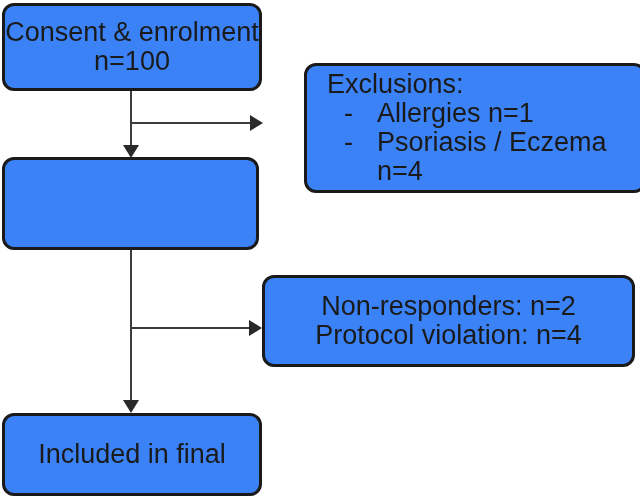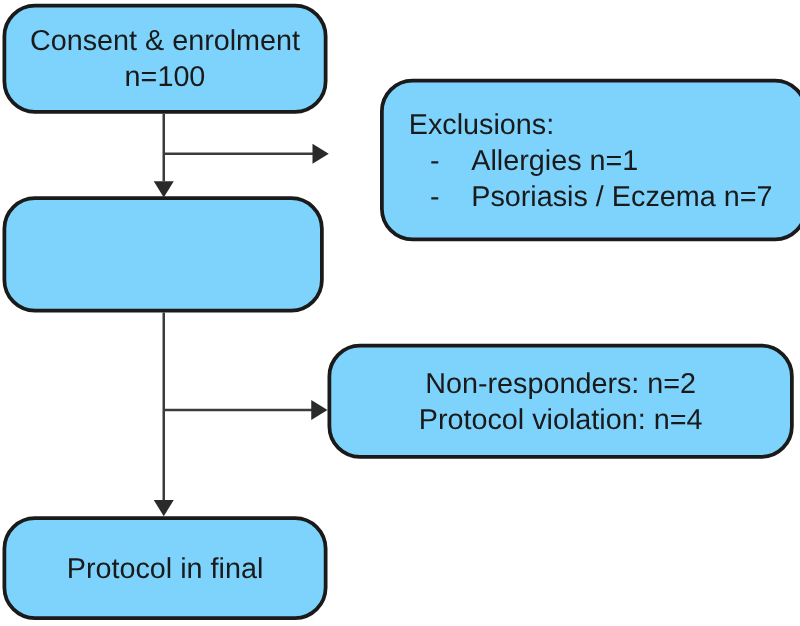--- a/index.html
+++ b/index.html
@@ -9,23 +9,23 @@
     height: 501px;
     background: #ffffff;
     font-family: "Liberation Sans", sans-serif;
     color: #1a1a1a;
     overflow: hidden;
   }
   .box {
     position: absolute;
     box-sizing: border-box;
     border: 3px solid #1a1a1a;
-    border-radius: 26px;
-    background: #7dd3fc;
-    font-size: 23px;
+    border-radius: 12px;
+    background: #3b82f6;
+    font-size: 27px;
     line-height: 29px;
     display: flex;
     flex-direction: column;
     justify-content: center;
   }
   .box.center { align-items: center; text-align: center; }
   .box.leftalign { align-items: stretch; text-align: left; padding-left: 20px; padding-right: 8px; }
 
   #box-consent   { left: 2px;   top: 3px;   width: 260px; height: 88px; }
   #box-exclusions{ left: 272px; top: 63px;  width: 342px; height: 130px; margin-left: 32px; }
@@ -71,34 +71,34 @@
   </div>
 
   <div class="box leftalign" id="box-exclusions">
     <div>Exclusions:</div>
     <div class="li">
       <span class="marker">-</span>
       <span>Allergies n=1</span>
     </div>
     <div class="li">
       <span class="marker">-</span>
-      <span>Psoriasis / Eczema n=7</span>
+      <span>Psoriasis / Eczema n=4</span>
     </div>
   </div>
 
   <div class="box center" id="box-assigned">
   </div>
 
   <div class="box center" id="box-dropouts">
     <div>Non-responders: n=2</div>
     <div>Protocol violation: n=4</div>
   </div>
 
   <div class="box center" id="box-included">
-    <div>Protocol in final</div>
+    <div>Included in final</div>
   </div>
 
   <div class="vline" id="vline1"></div>
   <div class="arrow-down" id="ah-down-1"></div>
 
   <div class="hline" id="hline1"></div>
   <div class="arrow-right" id="ah-right-1"></div>
 
   <div class="vline" id="vline2"></div>
   <div class="arrow-down" id="ah-down-2"></div>

